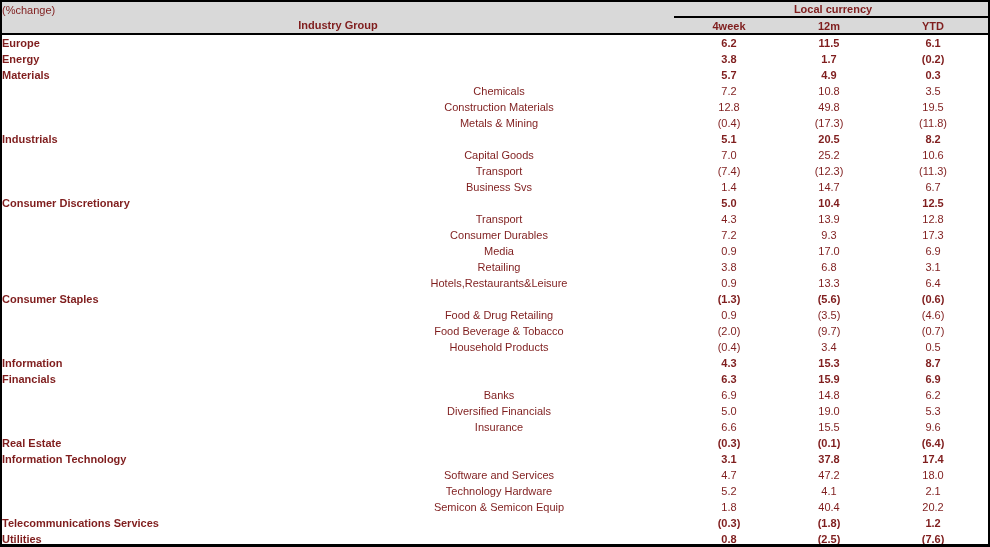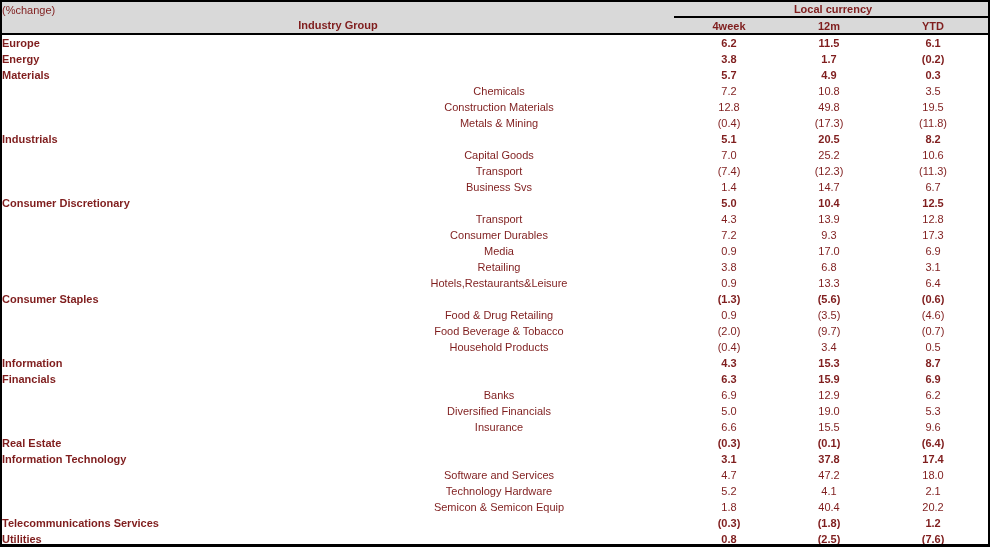--- a/index.html
+++ b/index.html
@@ -256,21 +256,21 @@
           <td class="c-label">Financials</td>
           <td class="c-sub"></td>
           <td class="val">6.3</td>
           <td class="val">15.9</td>
           <td class="val">6.9</td>
         </tr>
         <tr>
           <td class="c-label"></td>
           <td class="c-sub">Banks</td>
           <td class="val">6.9</td>
-          <td class="val">12.9</td>
+          <td class="val">14.8</td>
           <td class="val">6.2</td>
         </tr>
         <tr>
           <td class="c-label"></td>
           <td class="c-sub">Diversified Financials</td>
           <td class="val">5.0</td>
           <td class="val">19.0</td>
           <td class="val">5.3</td>
         </tr>
         <tr>

